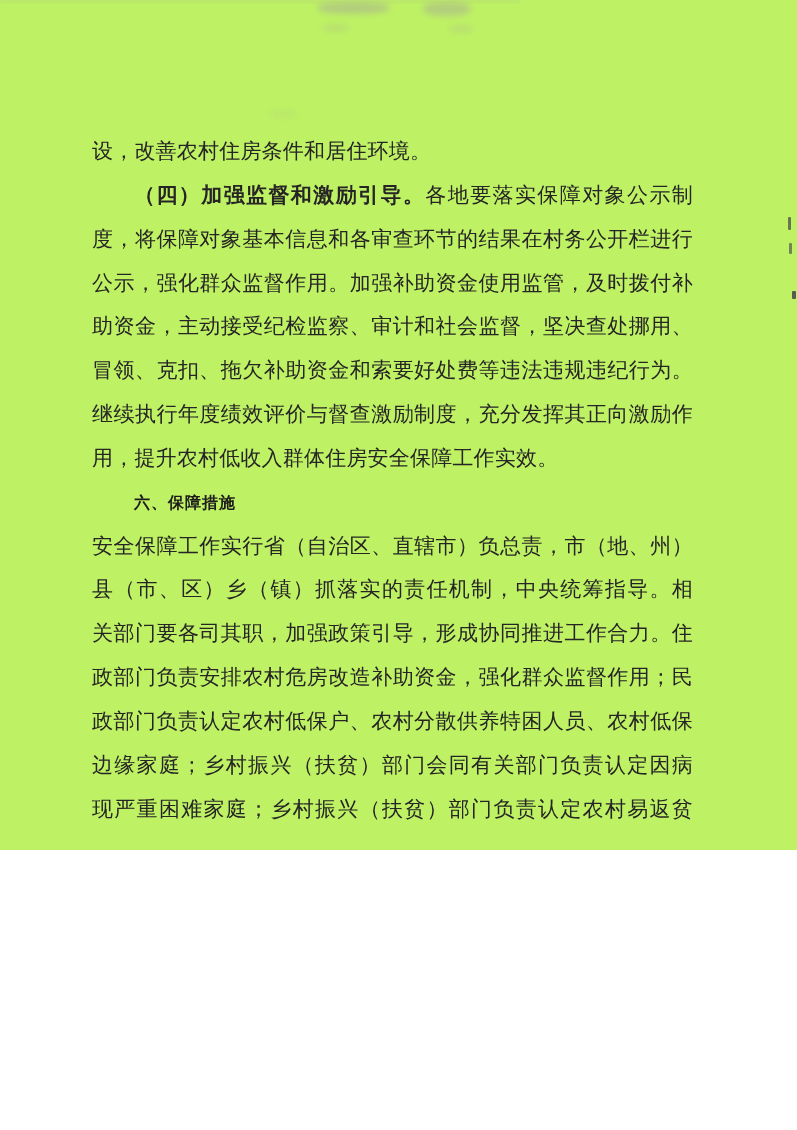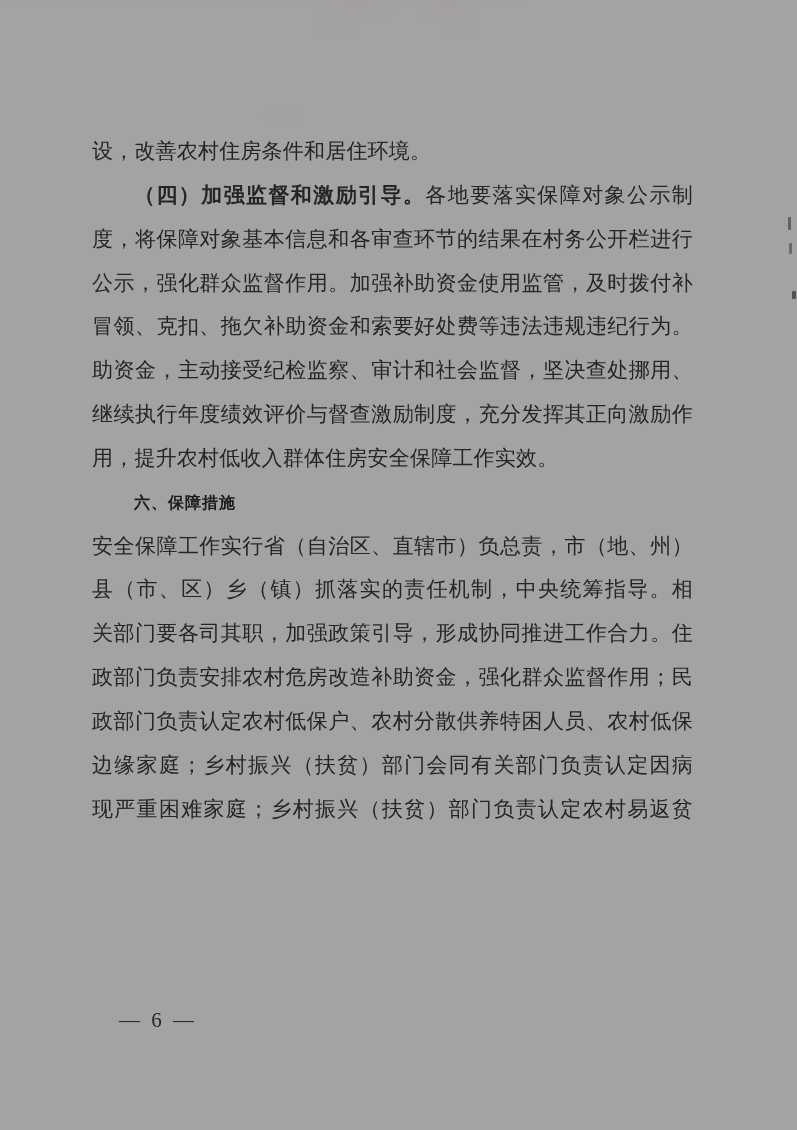--- a/index.html
+++ b/index.html
@@ -1,21 +1,21 @@
 <!DOCTYPE html>
 <html><head>
 <meta charset="utf-8">
 <style>
   * { margin: 0; padding: 0; box-sizing: border-box; }
   html, body { background: #ffffff; }
   .page {
     position: relative;
     width: 797px;
-    height: 1130px;
-    background: #a3a3a3;
+    height: 850px;
+    background: #bef264;
     overflow: hidden;
     font-family: "Liberation Serif", serif;
     color: #262424;
     text-decoration: underline;
   }
   
   .smudge {
     position: absolute;
     background: #a39aa0;
     border-radius: 45%;
@@ -89,22 +89,22 @@
 
   <div class="tick t1"></div>
   <div class="tick t2"></div>
   <div class="tick t3"></div>
 
   <div class="textblock" id="textblock">
       <div class="line"><span class="seg-body">设，改善农村住房条件和居住环境。</span></div>
       <div class="line just ind"><span class="seg-lead">（四）加强监督和激励引导。</span><span class="seg-body">各地要落实保障对象公示制</span></div>
       <div class="line just"><span class="seg-body">度，将保障对象基本信息和各审查环节的结果在村务公开栏进行</span></div>
       <div class="line just"><span class="seg-body">公示，强化群众监督作用。加强补助资金使用监管，及时拨付补</span></div>
+      <div class="line just"><span class="seg-body">助资金，主动接受纪检监察、审计和社会监督，坚决查处挪用、</span></div>
       <div class="line just"><span class="seg-body">冒领、克扣、拖欠补助资金和索要好处费等违法违规违纪行为。</span></div>
-      <div class="line just"><span class="seg-body">助资金，主动接受纪检监察、审计和社会监督，坚决查处挪用、</span></div>
       <div class="line just"><span class="seg-body">继续执行年度绩效评价与督查激励制度，充分发挥其正向激励作</span></div>
       <div class="line"><span class="seg-body">用，提升农村低收入群体住房安全保障工作实效。</span></div>
       <div class="line ind heading"><span class="seg-body">六、保障措施</span></div>
       <div class="line just"><span class="seg-body">安全保障工作实行省（自治区、直辖市）负总责，市（地、州）</span></div>
       <div class="line just"><span class="seg-body">县（市、区）乡（镇）抓落实的责任机制，中央统筹指导。相</span></div>
       <div class="line just"><span class="seg-body">关部门要各司其职，加强政策引导，形成协同推进工作合力。住</span></div>
       <div class="line just"><span class="seg-body">政部门负责安排农村危房改造补助资金，强化群众监督作用；民</span></div>
       <div class="line just"><span class="seg-body">政部门负责认定农村低保户、农村分散供养特困人员、农村低保</span></div>
       <div class="line just"><span class="seg-body">边缘家庭；乡村振兴（扶贫）部门会同有关部门负责认定因病</span></div>
       <div class="line just"><span class="seg-body">现严重困难家庭；乡村振兴（扶贫）部门负责认定农村易返贫</span></div>

